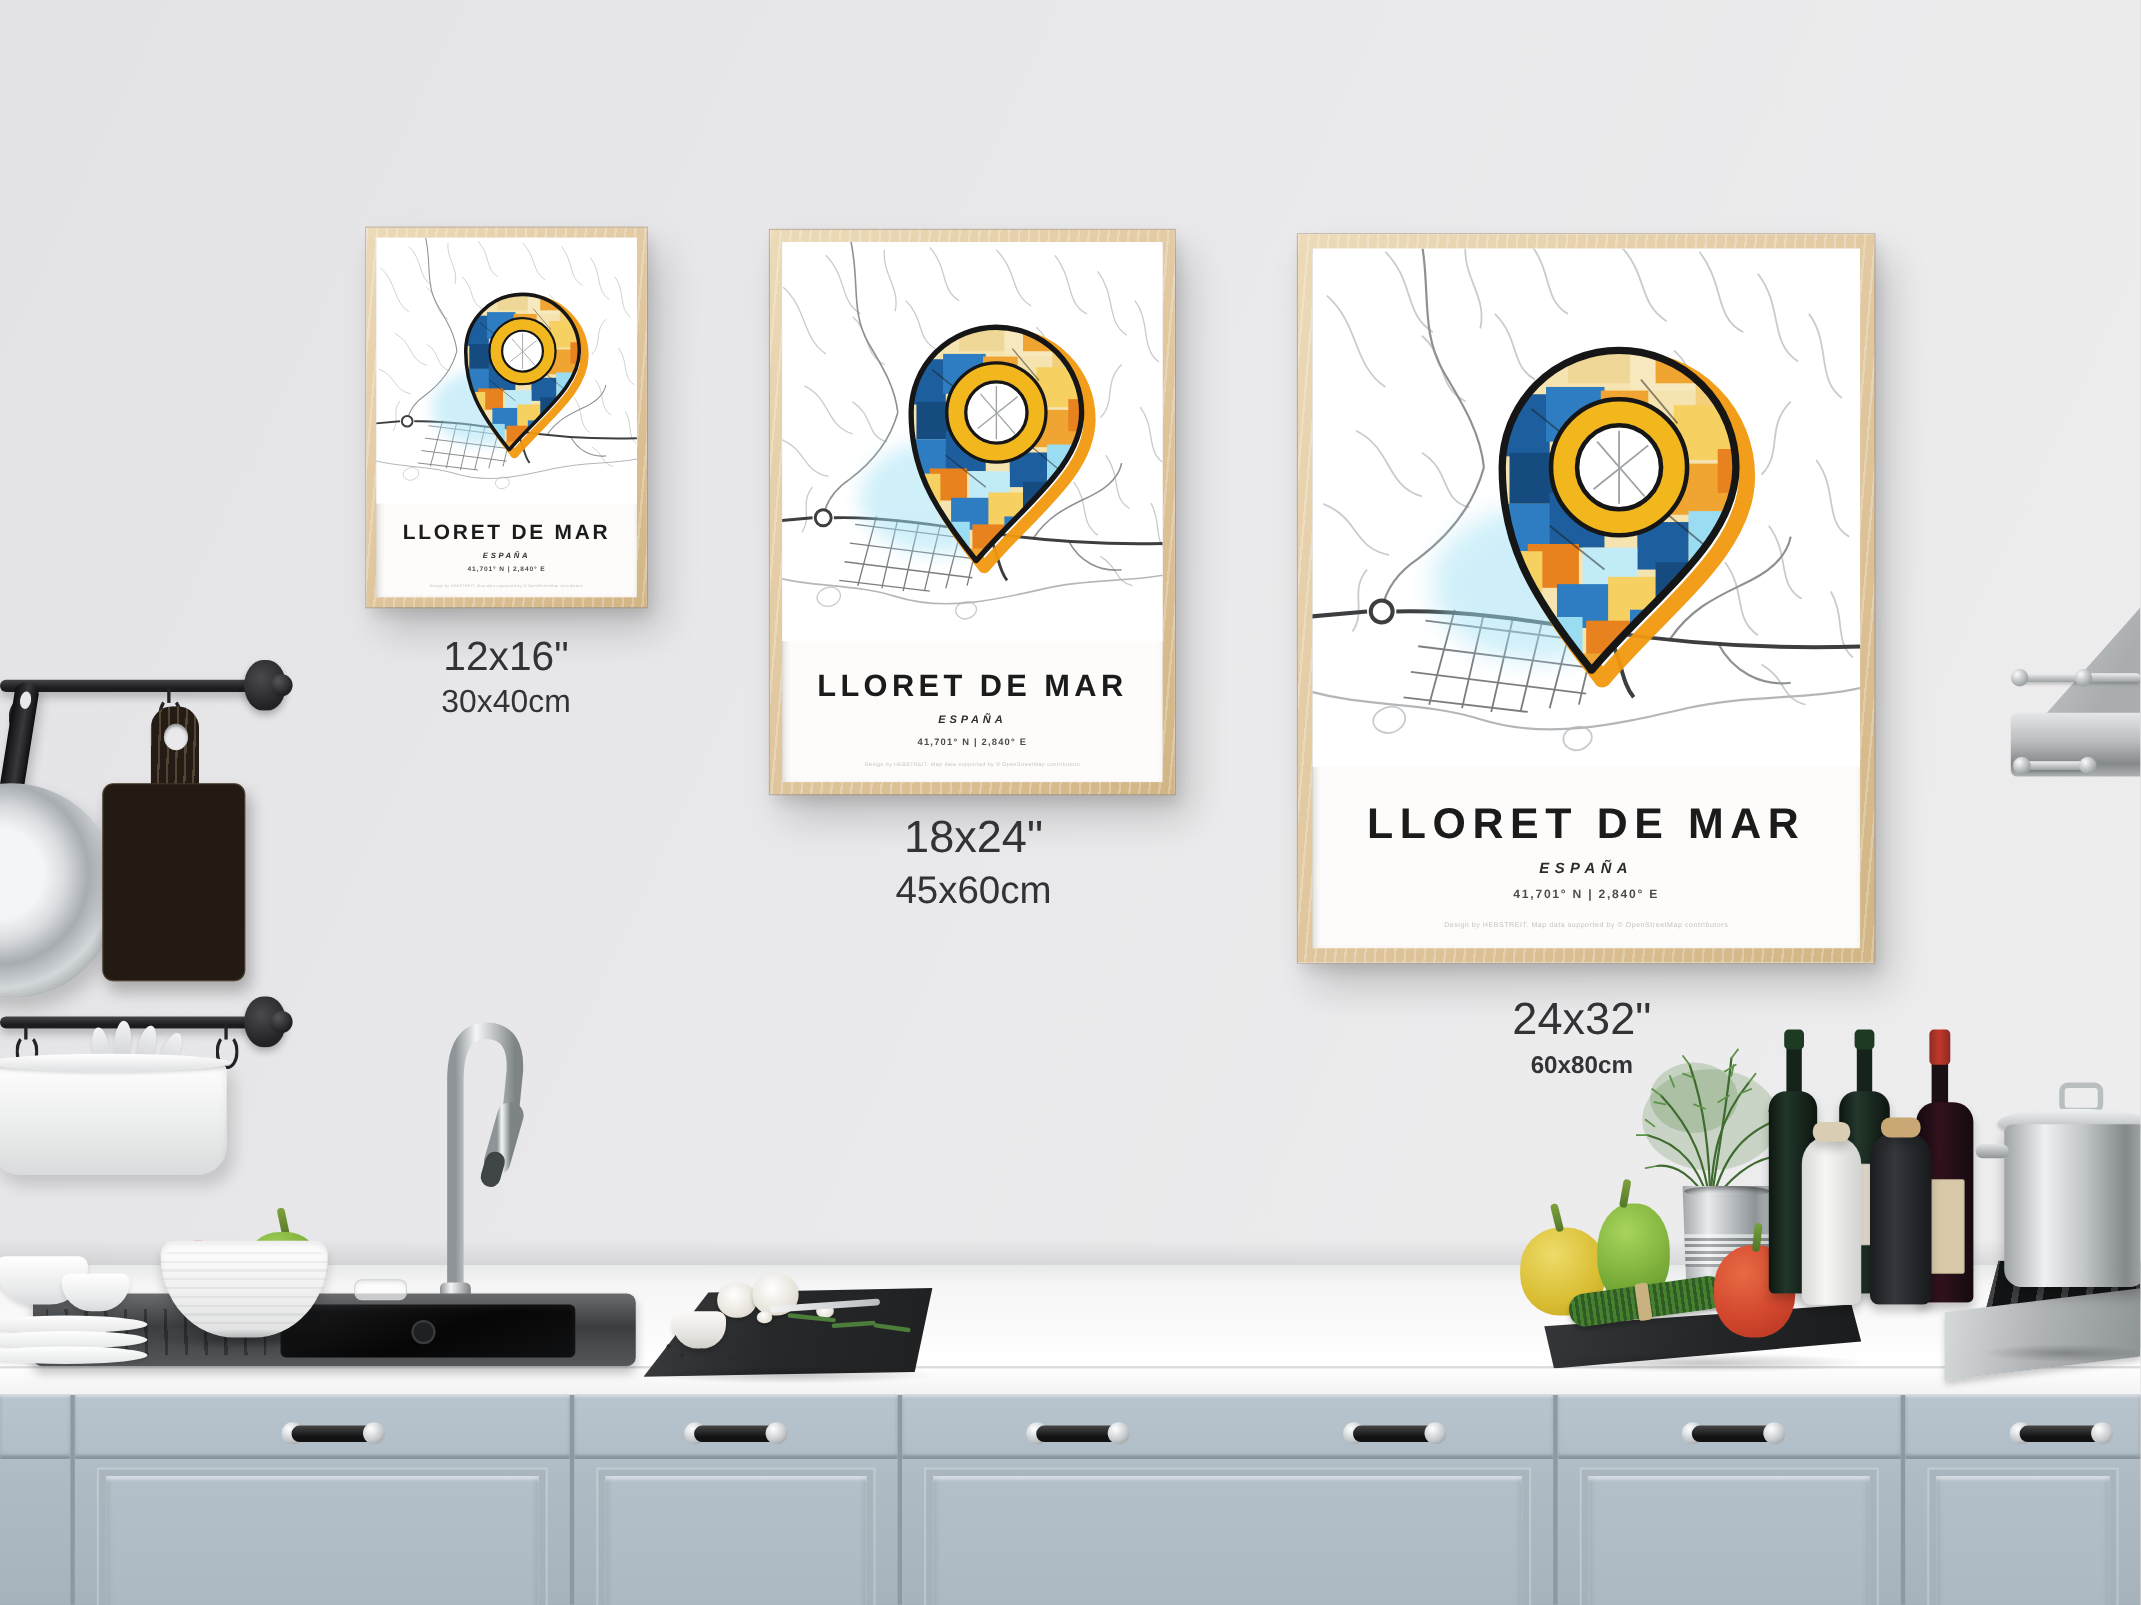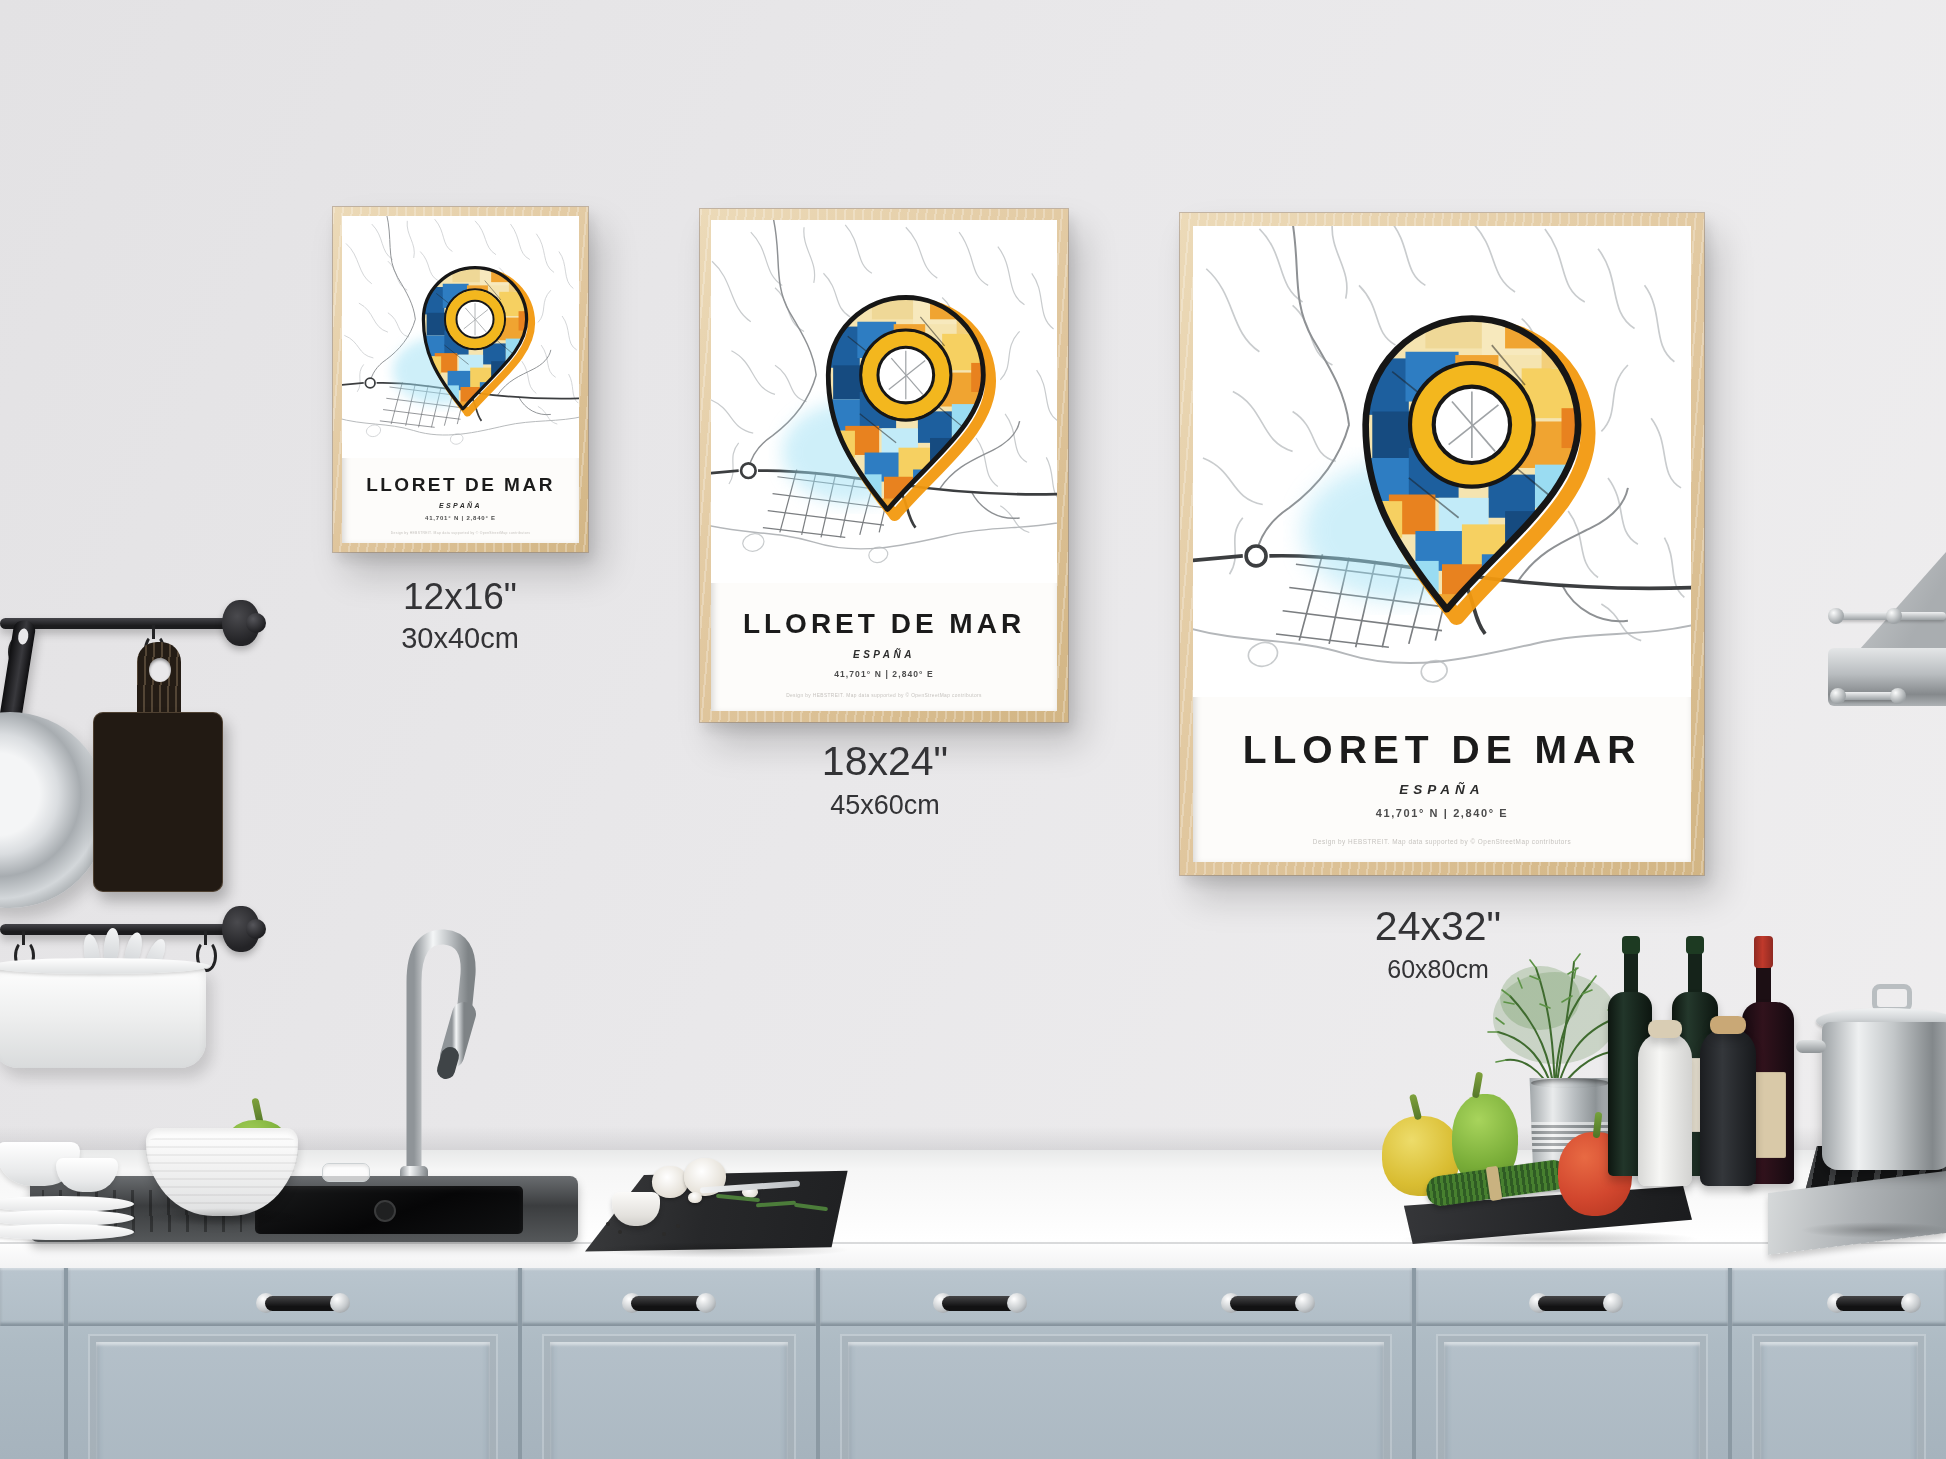--- a/index.html
+++ b/index.html
@@ -40,24 +40,24 @@
 
   
   .size-label{position:absolute;text-align:center;transform:translateX(-50%);color:#333336;}
   .size-label .in{display:block;}
   .size-label .cm{display:block;}
   .size-label--1{left:460px;top:576px;}
   .size-label--1 .in{font-size:37px;}
   .size-label--1 .cm{font-size:29px;margin-top:4px;}
   .size-label--2{left:885px;top:738px;}
   .size-label--2 .in{font-size:41px;}
-  .size-label--2 .cm{font-size:27px;margin-top:5px;}
+  .size-label--2 .cm{font-size:35px;margin-top:5px;}
   .size-label--3{left:1438px;top:903px;}
   .size-label--3 .in{font-size:41px;}
-  .size-label--3 .cm{font-size:25px;margin-top:5px;}
+  .size-label--3 .cm{font-size:22px;margin-top:5px;font-weight:bold;}
 
   
   .rail{position:absolute;height:11px;background:linear-gradient(180deg,#3a3a3c,#1d1d1f 60%,#ululu 0);background:linear-gradient(180deg,#45454a,#1c1c1e 70%);border-radius:6px;box-shadow:0 5px 8px rgba(0,0,0,.22);}
   .rail-cap{position:absolute;width:38px;height:46px;background:radial-gradient(circle at 40% 35%,#4a4a4e,#232326 70%);border-radius:45% 45% 45% 45%/50%;box-shadow:0 4px 7px rgba(0,0,0,.25);}
   .rail-knob{position:absolute;width:20px;height:20px;border-radius:50%;background:radial-gradient(circle at 35% 30%,#55555a,#202023 70%);}
   .hook{position:absolute;width:15px;height:26px;border:3px solid #232325;border-radius:50%;border-top-color:transparent;}
   .hook::before{content:"";position:absolute;left:5px;top:-12px;width:3px;height:14px;background:#232325;}
   .pan{position:absolute;left:-88px;top:712px;width:196px;height:196px;border-radius:50%;
     background:radial-gradient(circle at 44% 42%,#f4f5f6 0 26%,#dadde0 38%,#a7acb0 52%,#d3d7da 66%,#8e9396 82%,#c6cacd 100%);
     box-shadow:6px 10px 16px rgba(0,0,0,.18);}

